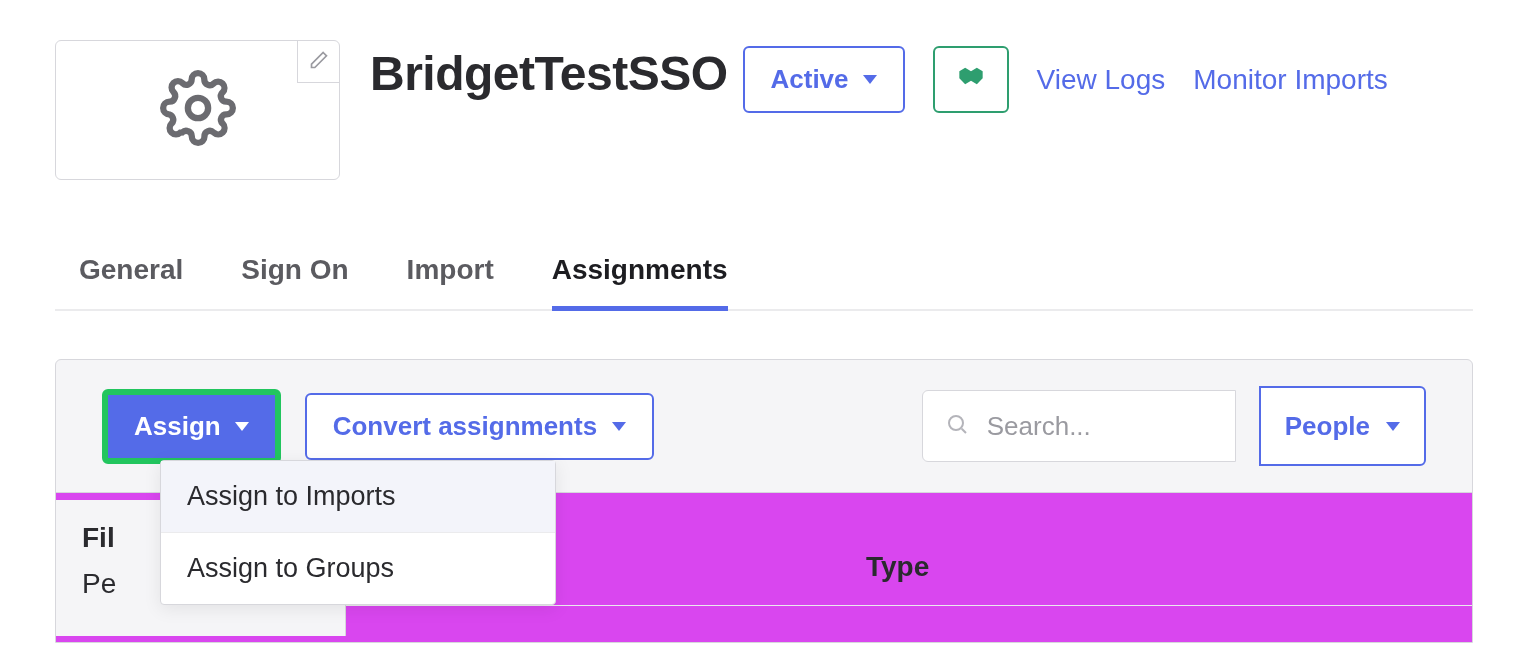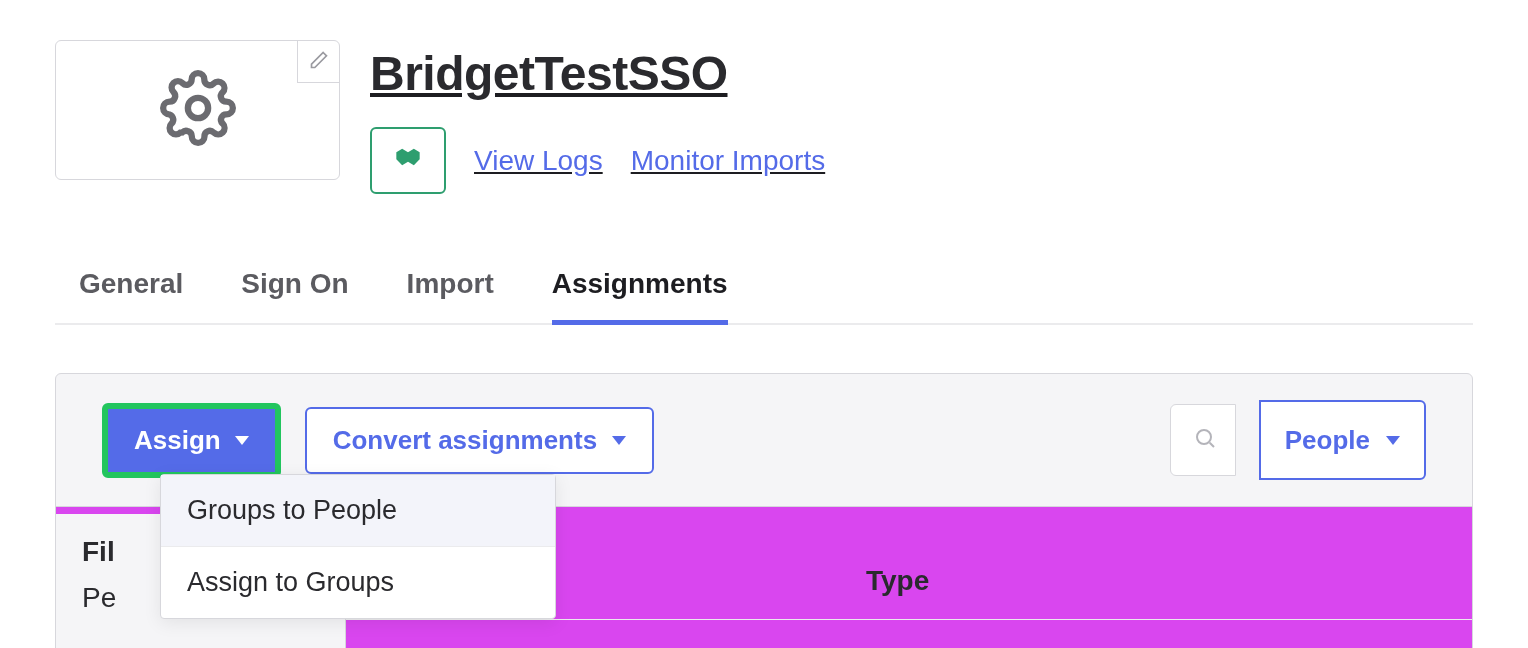--- a/index.html
+++ b/index.html
@@ -35,24 +35,23 @@
     height: 42px;
     border-left: 1px solid #d7d7dc;
     border-bottom: 1px solid #d7d7dc;
     display: flex;
     align-items: center;
     justify-content: center;
     cursor: pointer;
   }
   .header-main {
     display: flex;
-    flex-direction: column;
-    gap: 26px;
+    flex-direction: row;
+    gap: 15px;
     padding-top: 6px;
-    text-decoration: underline;
   }
   .app-title {
     font-size: 48px;
     font-weight: 700;
     color: #2a2a2e;
     letter-spacing: -0.5px;
   }
   .header-actions {
     display: flex;
     align-items: center;
@@ -232,20 +231,24 @@
           <svg width="20" height="20" viewBox="0 0 24 24" fill="none" stroke="#9a9aa0" stroke-width="2">
             <path d="M17 3l4 4L7 21H3v-4L17 3z"></path>
           </svg>
         </span>
       </div>
     </div>
 
     <div class="header-main">
       <h1 class="app-title">BridgetTestSSO</h1>
       <div class="header-actions">
+        <button class="btn btn-active">
+          <span>Active</span>
+          <span class="caret-down"></span>
+        </button>
         <button class="btn btn-green">
           <span>
             <svg width="28" height="24" viewBox="0 0 24 20" fill="#2e9e6f">
               <path d="M2 6l5-3 5 3 5-3 5 3v6l-5 5-5-3-5 3-5-5V6z"></path>
             </svg>
           </span>
         </button>
         <a class="link">View Logs</a>
         <a class="link">Monitor Imports</a>
       </div>
@@ -270,33 +273,34 @@
         <span class="caret-down"></span>
       </button>
       <div class="spacer"></div>
       <div class="search-wrap">
         <span>
           <svg width="24" height="24" viewBox="0 0 24 24" fill="none" stroke="#b4b4ba" stroke-width="2">
             <circle cx="11" cy="11" r="7"></circle>
               <path d="M21 21l-4.3-4.3"></path>
           </svg>
         </span>
+        <input class="search-input" placeholder="Search..." style="">
       </div>
       <div class="people-select">
         <span>People</span>
         <span class="caret-down"></span>
       </div>
     </div>
 
     <div class="content-row">
       <div class="filters-col">
         <div>Fil</div>
         <div class="filters-item">Pe</div>
       </div>
       <div class="type-col">Type</div>
     </div>
 
     <div class="dropdown">
-      <div class="dropdown-item hover">Groups to People</div>
+      <div class="dropdown-item hover">Assign to Imports</div>
       <div class="dropdown-item">Assign to Groups</div>
     </div>
   </div>
 </div>
 
 </body></html>

